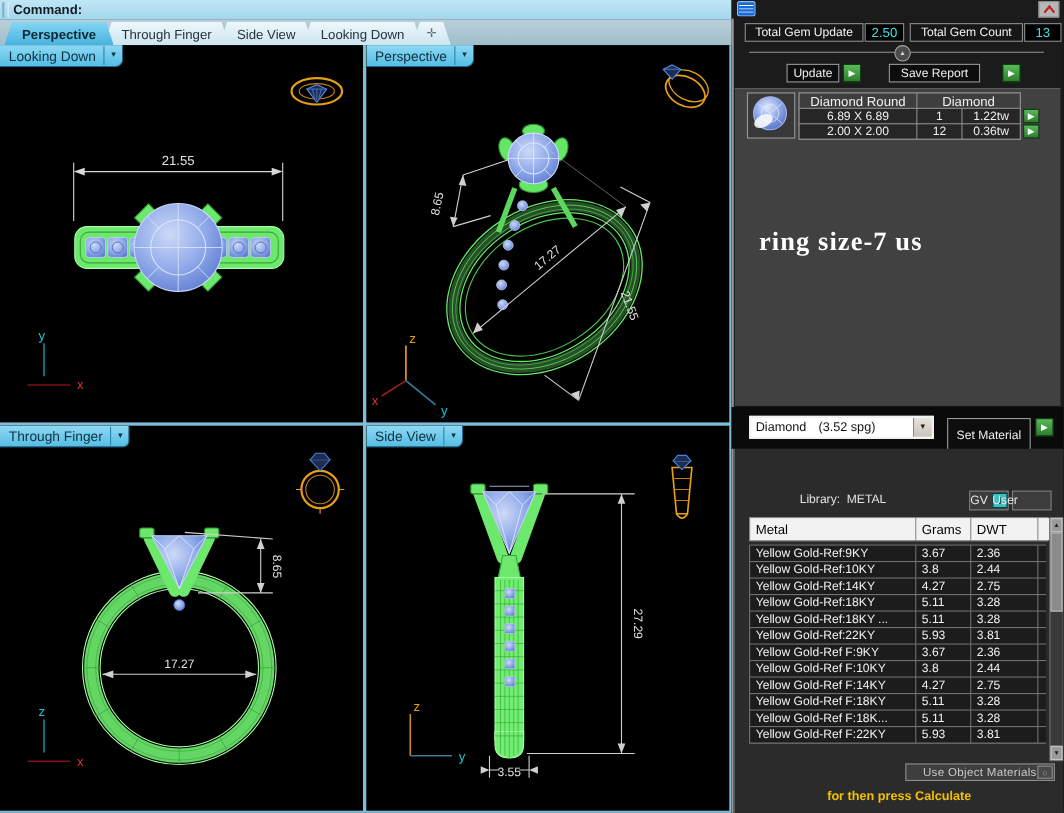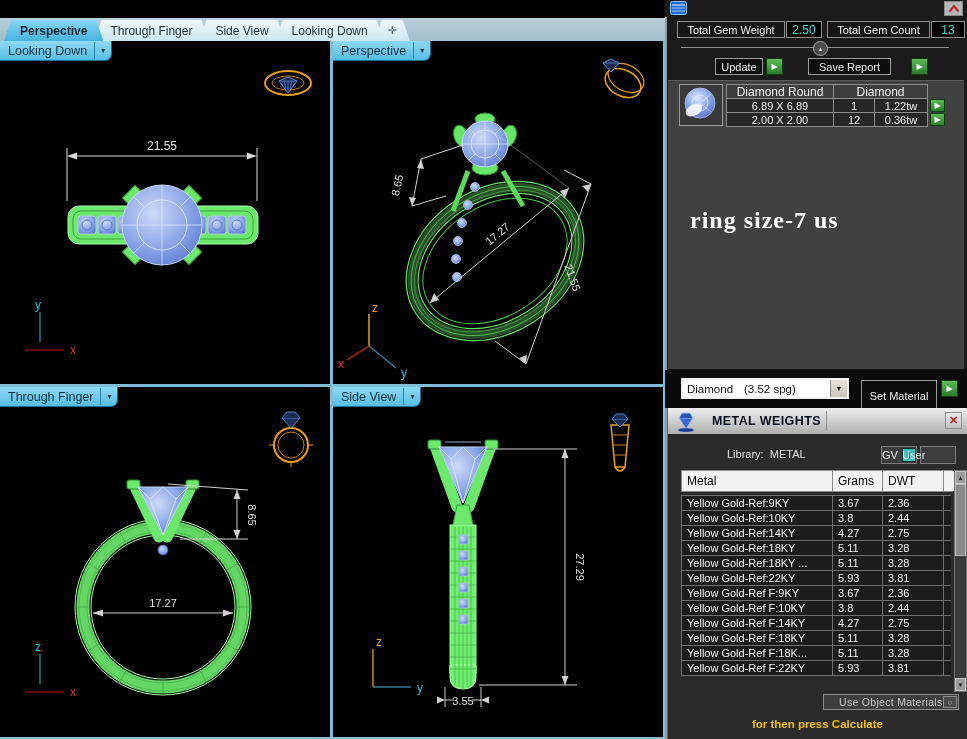--- a/index.html
+++ b/index.html
@@ -94,20 +94,24 @@
          font-size:11.5px;line-height:13px;}
   #rp-topstrip{position:absolute;left:0;top:0;width:302px;height:17px;background:#1b1b1b;}
   #rp-collapse{position:absolute;right:4px;top:1px;width:19px;height:15px;background:#b6b6b6;border:1px solid #8a8a8a;
                display:flex;align-items:center;justify-content:center;box-sizing:border-box;}
 </style>
 </head>
 <body>
 
 <div id="root">
 
+  <div class="abs" id="cmdbar">
+    <span class="grip"></span>
+    <span class="lbl">Command:</span>
+  </div>
 
   <div class="abs" id="tabbar">
     <div class="tab active">
         <span>Perspective</span>
       </div>
     <div class="tab">
         <span>Through Finger</span>
       </div>
     <div class="tab">
         <span>Side View</span>
@@ -485,21 +489,21 @@
         <line x1="2" y1="7" x2="15" y2="7" stroke="#cfe4ff" stroke-width="0.8"></line>
         <line x1="2" y1="10" x2="15" y2="10" stroke="#cfe4ff" stroke-width="0.8"></line>
       </svg>
       <div id="rp-collapse">
         <svg width="12" height="9">
           <polyline points="1.5,7.5 6,2 10.5,7.5" fill="none" stroke="#c02020" stroke-width="2"></polyline>
         </svg>
       </div>
     </div>
 
-    <div class="box-label" style="left:12px;top:21px;width:108px;height:17px;">Total Gem Weight</div>
+    <div class="box-label" style="left:12px;top:21px;width:108px;height:17px;">Total Gem Update</div>
     <div class="box-value" style="left:121px;top:21px;width:36px;height:17px;">2.50</div>
     <div class="box-label" style="left:162px;top:21px;width:103px;height:17px;">Total Gem Count</div>
     <div class="box-value" style="left:266px;top:21px;width:34px;height:17px;">13</div>
 
     <div id="slider-line"></div>
     <div id="slider-knob">
       <span>▲</span>
     </div>
 
     <div class="btn-dark" style="left:50px;top:58px;width:48px;height:17px;">Update</div>
@@ -553,32 +557,20 @@
         <span class="ds">(3.52 spg)</span>
         <span class="dd">▼</span>
       </div>
       <div class="btn-dark" style="left:196px;top:10px;width:76px;height:31px;">Set Material</div>
       <div class="btn-green" style="left:276px;top:10px;width:17px;height:17px;">
           <span>▶</span>
         </div>
     </div>
 
     <div id="mwwin">
-      <div id="mwtitle">
-        <svg class="abs" style="left:6px;top:2px;" width="24" height="22">
-          <polygon points="5,8 19,8 12,19" fill="#3a6ad0" stroke="#9ec2f0"></polygon>
-          <polyline points="5,8 8,3 16,3 19,8" fill="#2a50b0" stroke="#9ec2f0"></polyline>
-          <ellipse cx="12" cy="20" rx="8" ry="2" fill="#1c3a8a" stroke="#6f96d8" stroke-width="0.6"></ellipse>
-        </svg>
-        <span class="txt">METAL WEIGHTS</span>
-        <span class="div"></span>
-        <div id="mwclose">
-            <span>✕</span>
-          </div>
-      </div>
 
       <div id="liblbl">
         <span>Library:</span>&nbsp;
         <span>METAL</span>
       </div>
       <div class="tgl-btn" style="left:213px;width:36px;">
         <span>GV</span>
         <span class="tgl-sq">I</span>
       </div>
       <div class="tgl-btn" style="left:252px;width:36px;gap:44px;">

